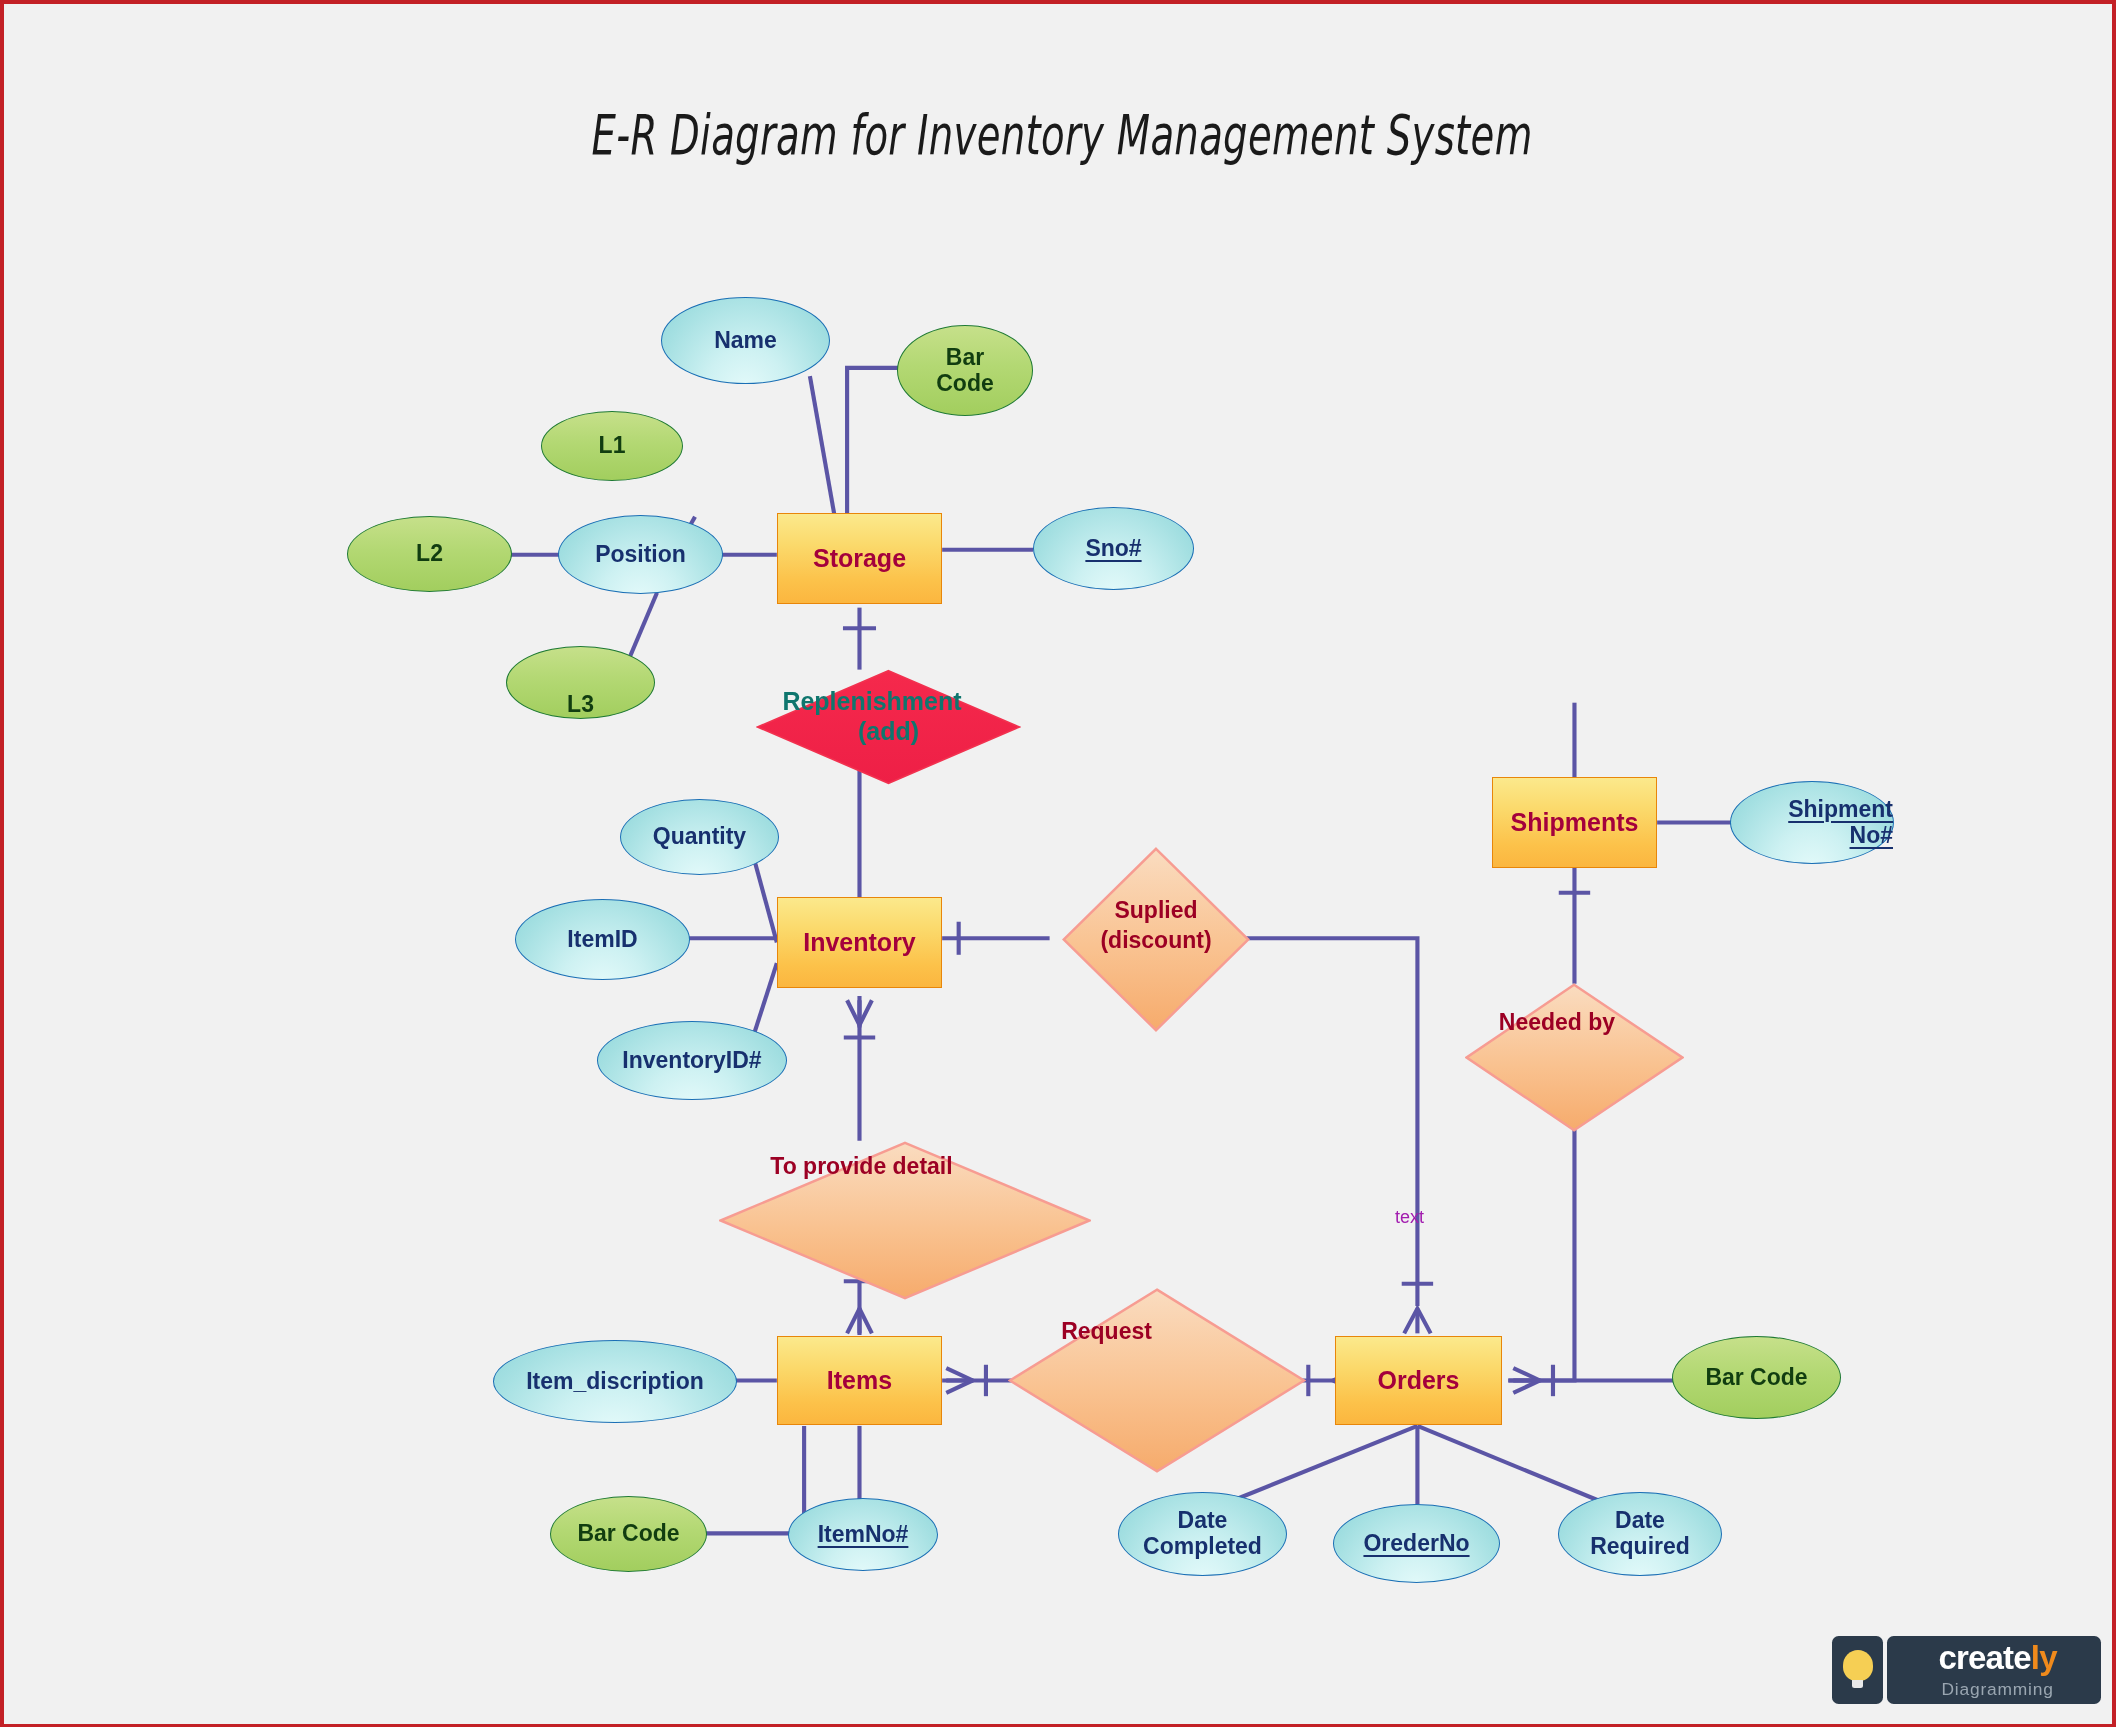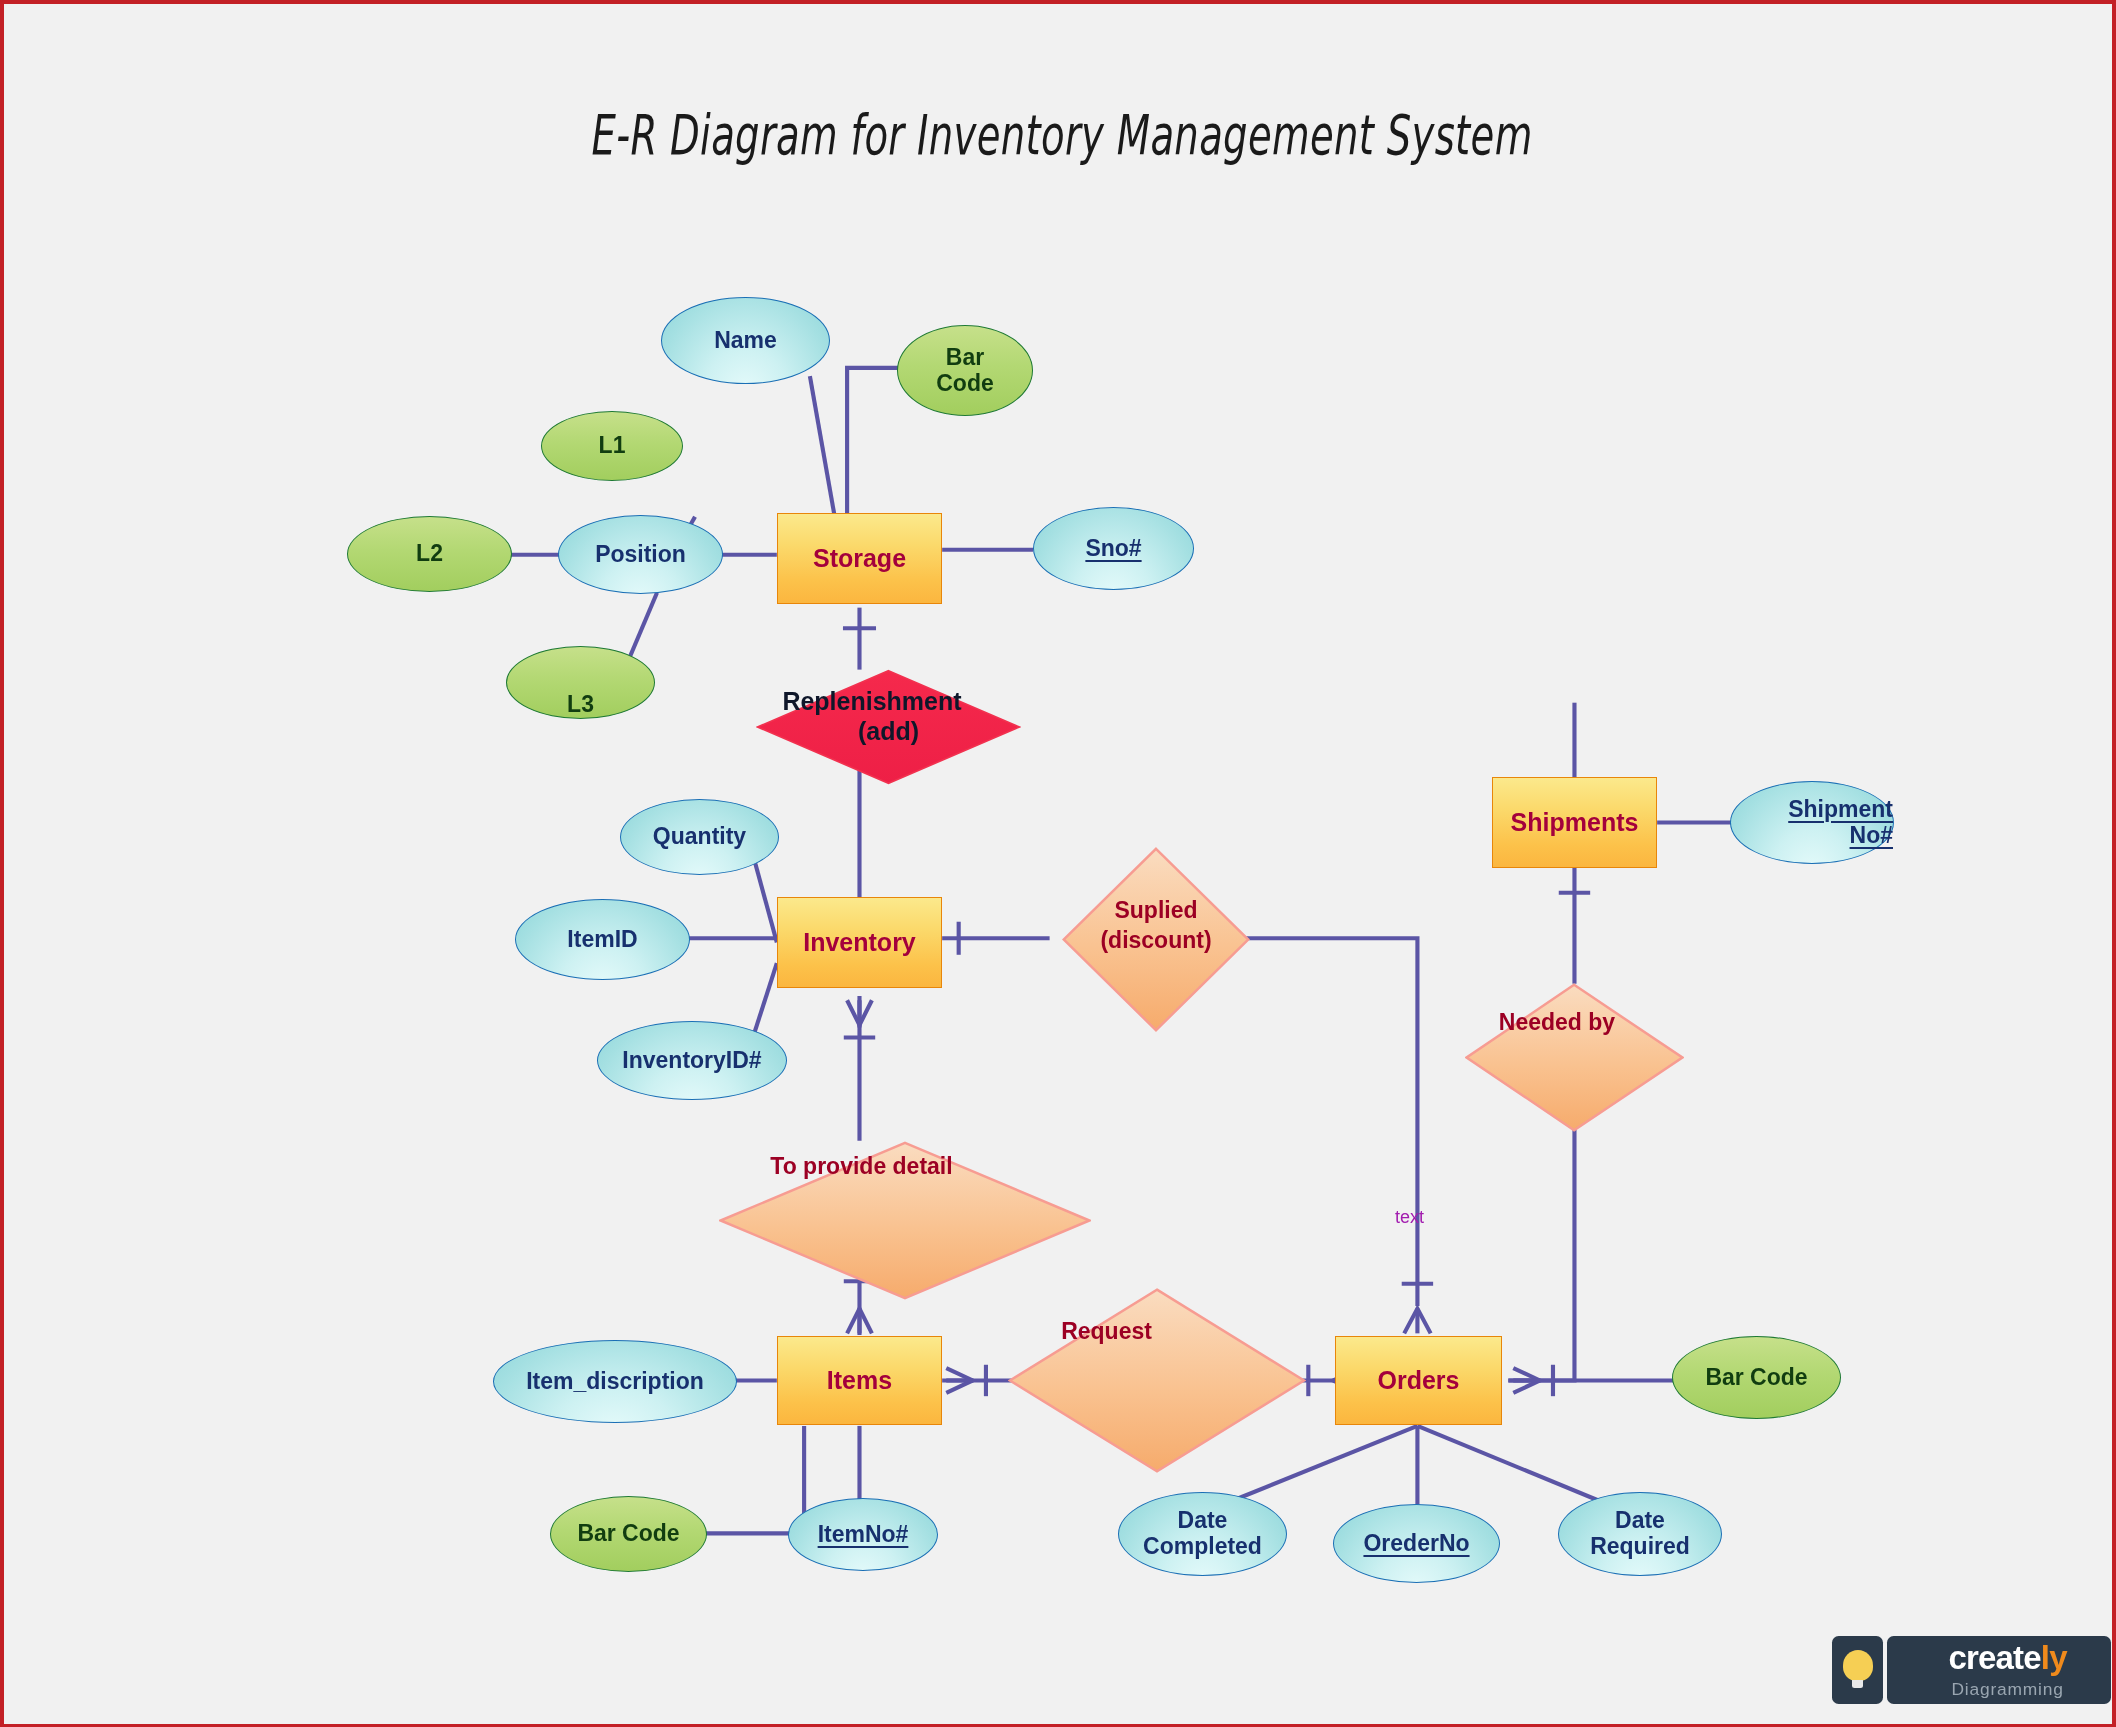--- a/index.html
+++ b/index.html
@@ -50,32 +50,32 @@
   }
   .pk{text-decoration:underline;text-underline-offset:4.1px;text-decoration-thickness:2.1px;}
 
   
   .diamond{position:absolute;}
   .diamond .lbl{
     position:absolute;left:0;right:0;text-align:center;
     font-weight:bold;line-height:1.12;pointer-events:none;
   }
   .dia-peach .lbl{color:#9c0024;font-size:23px;}
-  .dia-red .lbl{color:#0f172a;font-size:25px;}
+  .dia-red .lbl{color:#0f766e;font-size:25px;}
 
   
   #edge-text{
     position:absolute;font-size:18px;color:#a21caf;font-weight:normal;
   }
 
   
   #logo{position:absolute;left:1828px;top:1632px;display:flex;gap:4.1px;}
   .logo-box{background:#2b3a4a;border-radius:6.6px;display:flex;align-items:center;justify-content:center;}
   #logo-bulb{width:51px;height:68px;}
-  #logo-text{width:207px;height:68px;flex-direction:column;gap:0;padding-left:17px;}
+  #logo-text{width:207px;height:68px;flex-direction:column;gap:0;padding-left:7px;}
   #logo-create{font-size:33px;font-weight:bold;line-height:1;letter-spacing:-0.8px;}
   #logo-create .w{color:#ffffff;}
   #logo-create .o{color:#f08a1c;}
   #logo-sub{color:#9aa6b1;font-size:17.4px;letter-spacing:0.8px;line-height:1.1;margin-top:6px;}
   .bulb{width:30px;height:40px;position:relative;}
   .bulb .glass{position:absolute;left:0;top:0;width:30px;height:31px;border-radius:50% 50% 45% 45%;background:#f6cf54;}
   .bulb .base{position:absolute;left:9px;top:30px;width:11.6px;height:8.3px;background:#e9e9e9;border-radius:0 0 2.5px 2.5px;}
 </style>
 </head>
 <body>

